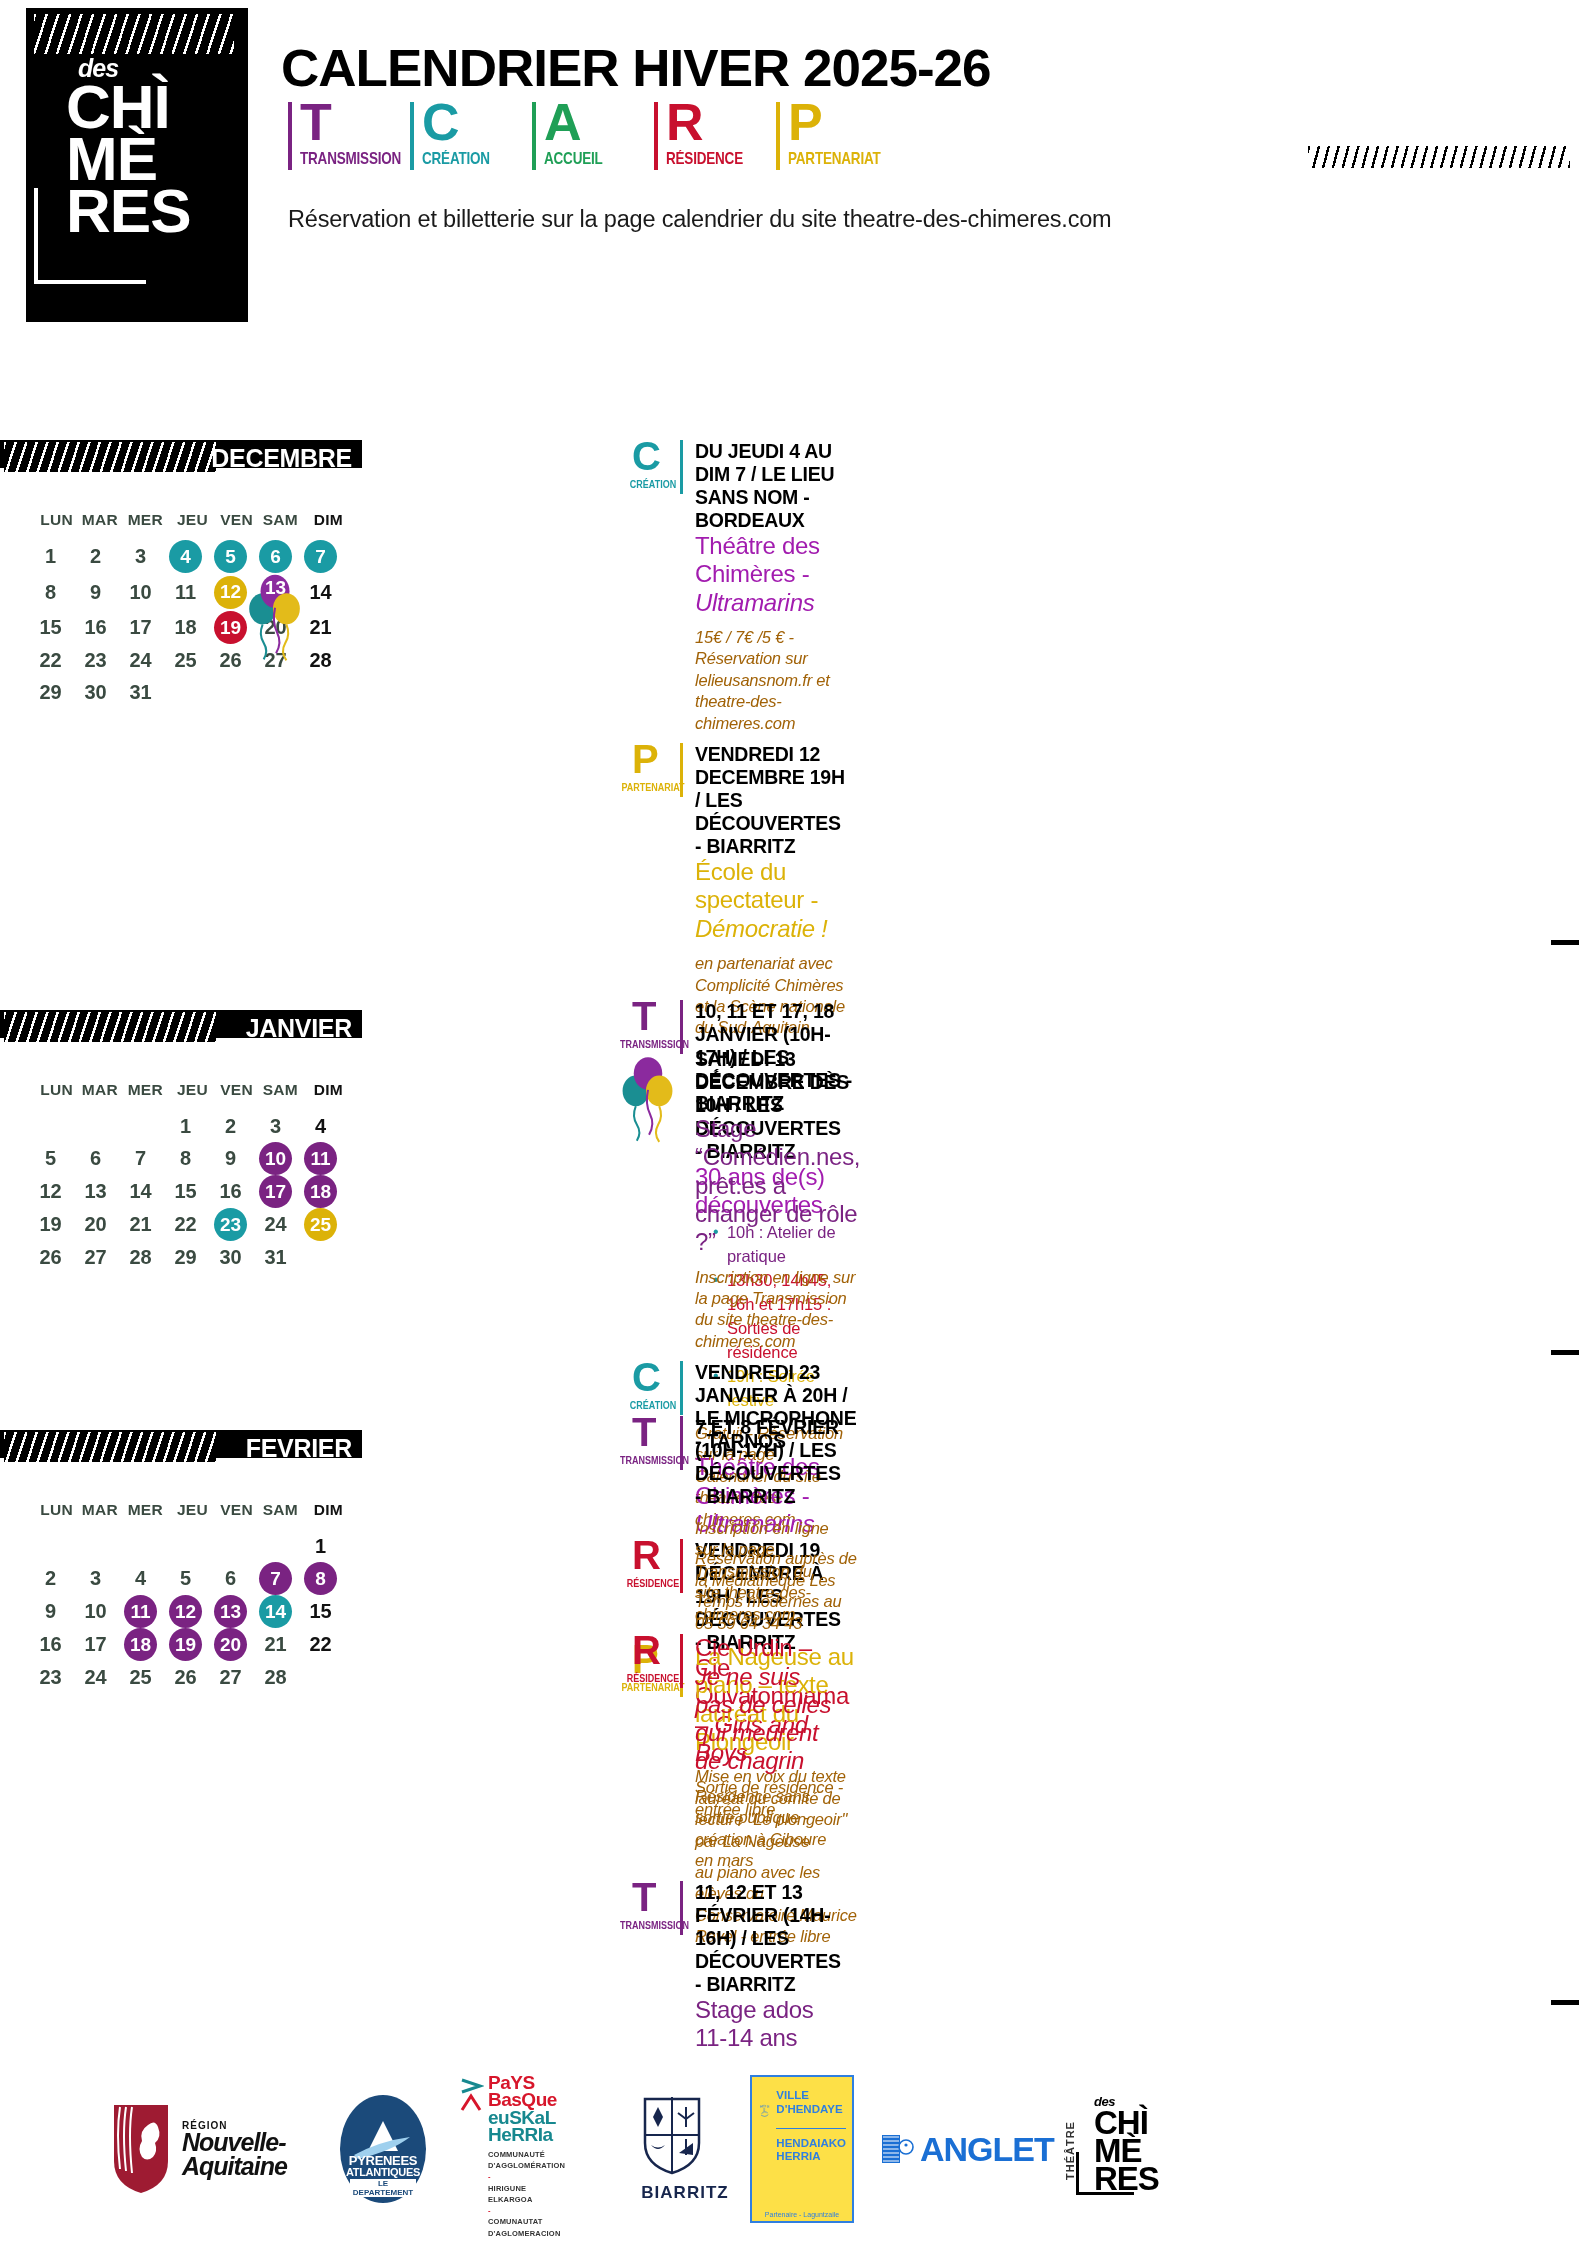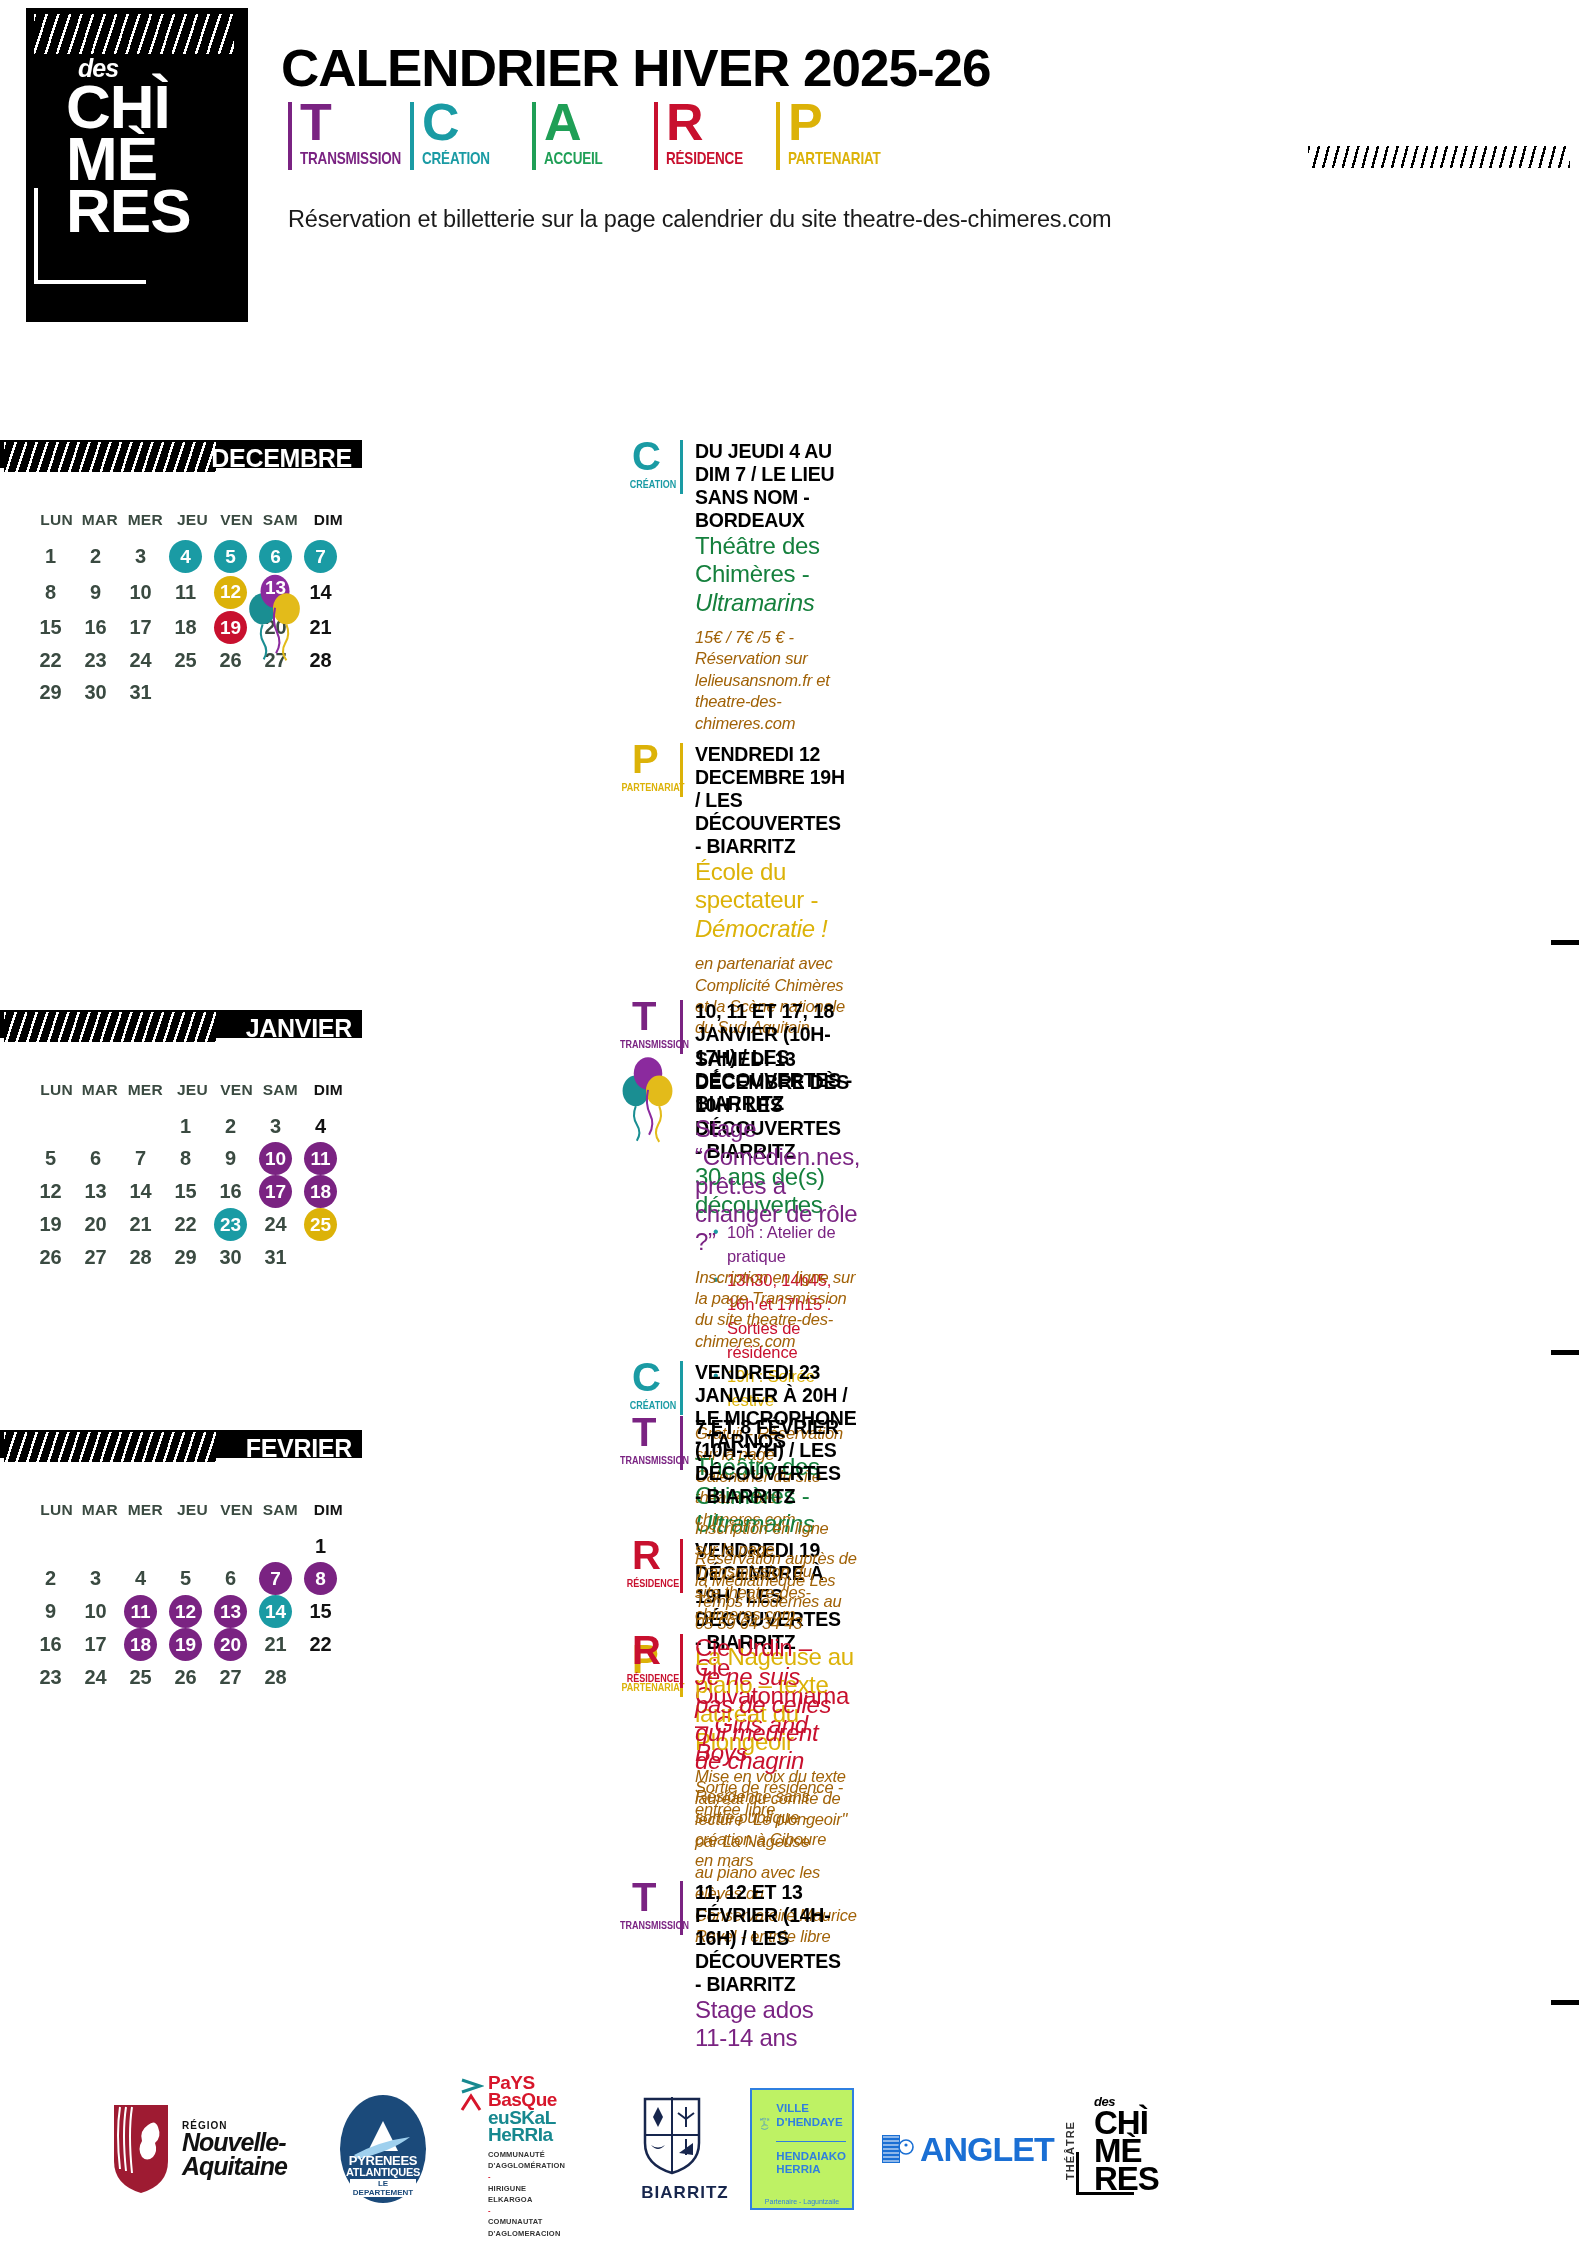--- a/index.html
+++ b/index.html
@@ -151,21 +151,21 @@
   }
   .ev-bullets { margin: 2px 0 0 18px; }
   .ev-bullets li {
     list-style: none; font-size: 16.5px; line-height: 1.45; position: relative;
     padding-left: 14px; letter-spacing: -0.1px;
   }
   .ev-bullets li::before {
     content: "•"; position: absolute; left: 0; top: -1px;
     color: #1a9ba4; font-size: 16px;
   }
-  .c-creation    { color: #15803d; }
+  .c-creation    { color: #a21caf; }
   .c-partenariat { color: #dcb208; }
   .c-residence   { color: #c8102e; }
   .c-transmission{ color: #7a2382; }
 
   .dash {
     position: absolute; right: 8px; width: 28px; height: 5px; background: #000;
   }
 
   
   .footer { position: absolute; left: 0; top: 2050px; width: 1587px; height: 190px; }
@@ -193,22 +193,22 @@
   .pb-red { color: #d7162b; font-size: 19px; font-weight: 800; line-height: .92;
             letter-spacing: -.5px; }
   .pb-teal { color: #17888f; font-size: 19px; font-weight: 800; line-height: .92;
              letter-spacing: -.5px; }
   .pb-small { font-size: 7.5px; font-weight: 700; color: #333; line-height: 1.5;
               margin-top: 5px; letter-spacing: .2px; }
 
   .biarritz-txt { font-size: 17px; font-weight: 800; color: #17264d;
                   letter-spacing: 1px; text-align: center; margin-top: 4px; }
 
-  .hen-box { border: 2px solid #2f7fe0; width: 104px; height: 122px;
-             position: relative; background: #bef264; }
+  .hen-box { border: 2px solid #2f7fe0; width: 104px; height: 148px;
+             position: relative; background: #fde047; }
   .hen-r { color: #2f7fe0; font-size: 11.5px; font-weight: 700; line-height: 1.15; }
   .hen-b { font-size: 7px; color: #2f7fe0; text-align: center; }
 
   .anglet-txt { font-size: 34px; font-weight: 800; color: #1a6fd4;
                 letter-spacing: -1px; }
 
   .fchim { width: 110px; height: 110px; position: relative; }
   .fc-des { font-size: 13px; font-weight: 800; font-style: italic; color: #000;
             letter-spacing: -.5px; }
   .fc-big { font-size: 33px; font-weight: 800; color: #000; line-height: .84;

